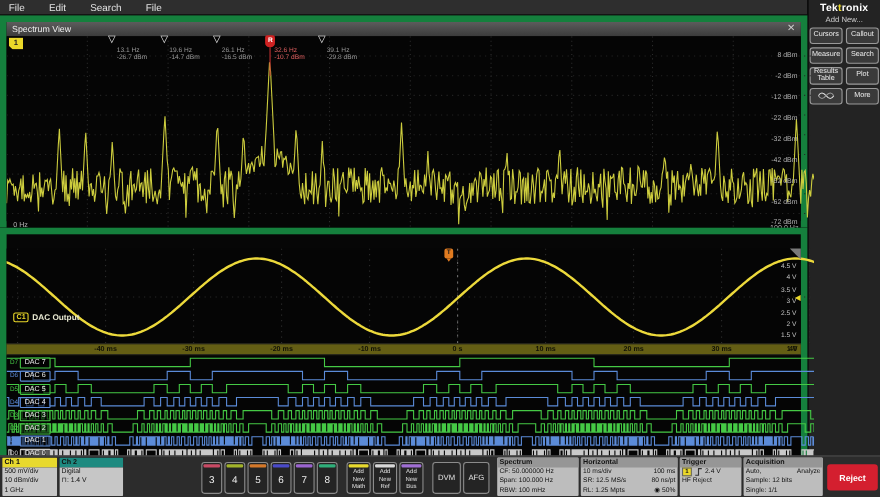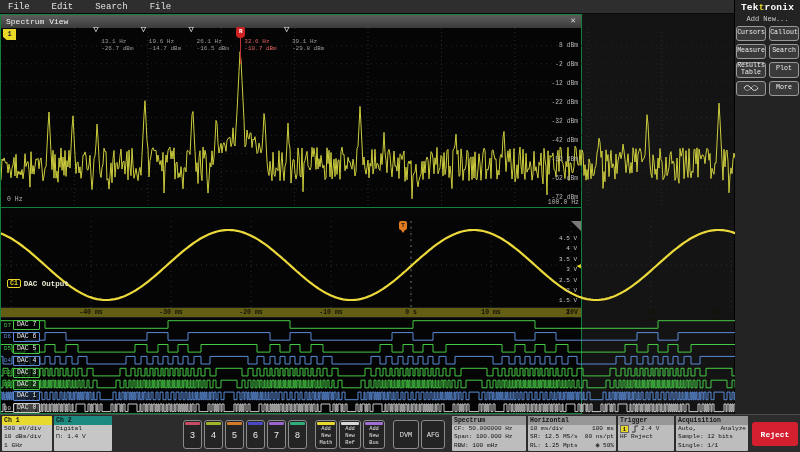--- a/index.html
+++ b/index.html
@@ -1,36 +1,36 @@
 <!DOCTYPE html>
 <html><head>
 <meta charset="utf-8">
 <style>
   * { margin:0; padding:0; box-sizing:border-box; }
   html,body { background:#000; }
   #root {
     position:relative; width:800px; height:452px; overflow:hidden;
-    background:#141414; font-family:Liberation Mono, monospace;
+    background:#141414; font-family:Liberation Sans, sans-serif;
     color:#ddd; -webkit-font-smoothing:antialiased;
   }
   
   #menubar { position:absolute; left:0; top:0; width:734px; height:14px;
     background:#2e2e2e; border-bottom:1px solid #0a0a0a; display:flex; align-items:center; gap:22px; padding-left:8px; }
   .menu-item { font-size:9px; color:#e2e2e2; cursor:default; }
   
   #sidebar { position:absolute; left:734px; top:0; width:66px; height:414px;
     background:#232323; border-left:1px solid #000; }
   #logo { text-align:center; font-size:9.5px; font-weight:bold; color:#fff; letter-spacing:.2px; padding-top:2px; }
   #logo b { color:#ead829; }
   #addnew { text-align:center; font-size:7px; color:#cfcfcf; margin:2px 0 3px; }
   #side-grid { display:grid; grid-template-columns:30px 30px; gap:3px; justify-content:center; }
   .side-btn { min-height:15px; display:flex; align-items:center; justify-content:center; text-align:center;
     font-size:6.6px; line-height:1.05; color:#ececec; background:#3a3a3a; border:1px solid #999; border-radius:3px; }
   
-  .panel { position:absolute; left:0; width:582px; background:#060606; border:1px solid #15803d; }
+  .panel { position:absolute; left:0; width:734px; background:#060606; border:6px solid #15803d; }
   .panel-header { height:13px; background:linear-gradient(#5c5c5c,#3b3b3b); display:flex; align-items:center;
     padding:0 5px; font-size:8px; color:#eee; position:relative; }
   #spectrum-panel { top:14px; height:193px; }
   #waveform-panel { top:207px; height:207px; }
   .plot { position:absolute; left:0; right:0; background:#050505; }
   #spec-plot { top:13px; height:179px; }
   #analog-plot { top:13px; height:86px; }
   #digital-plot { top:110px; height:95px; }
   .close-x { position:absolute; right:5px; top:0; font-size:9px; color:#ccc; cursor:default; }
   

